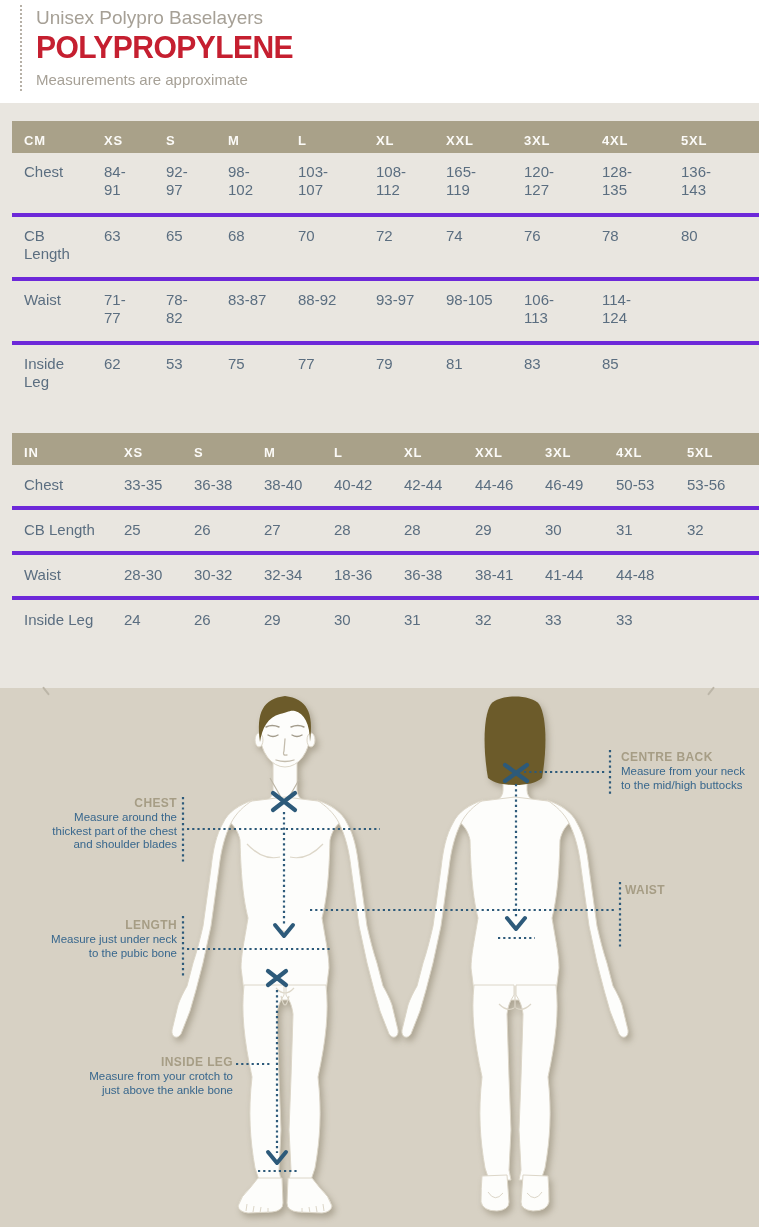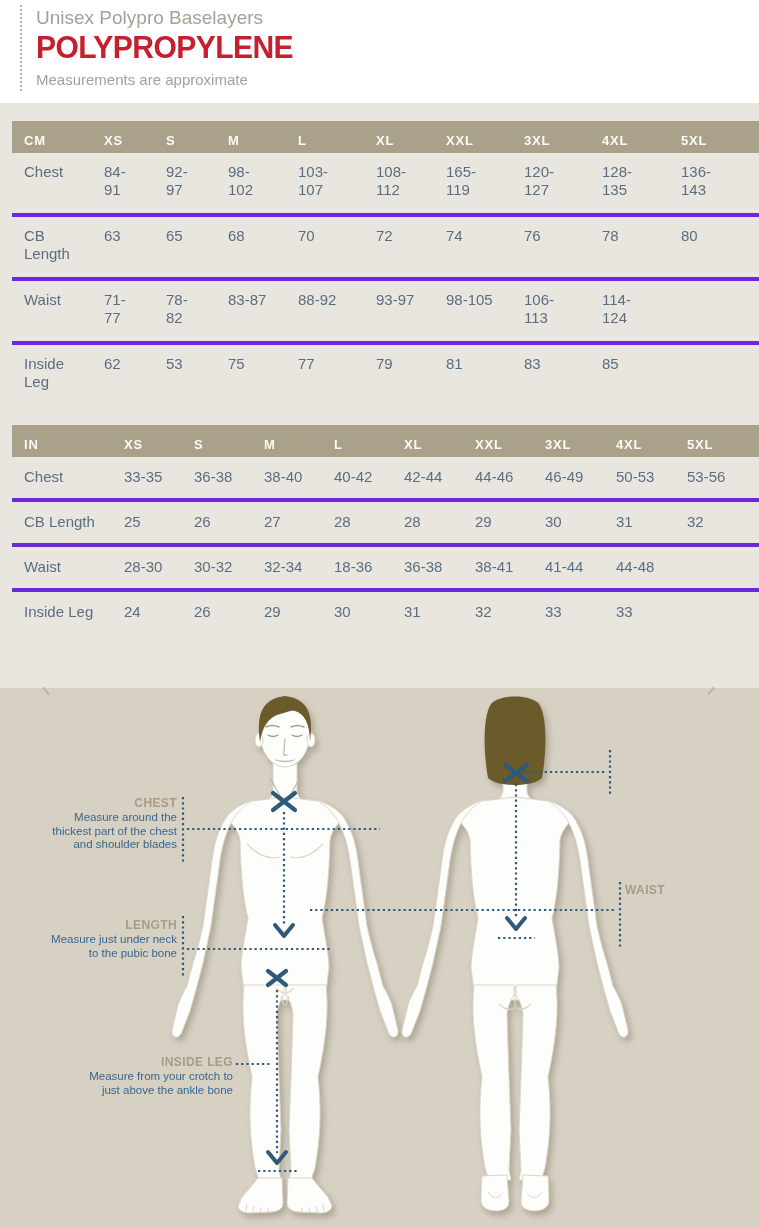--- a/index.html
+++ b/index.html
@@ -11,21 +11,21 @@
   .hdr { position:relative; height:87px; box-sizing:border-box; padding:7px 0 0 36px; background:#ffffff; }
   .hdr-rule { position:absolute; left:20px; top:5px; height:86px; width:0; border-left:2px dotted #b7b1a7; }
   .subtitle { font-size:19px; color:#a6a096; }
   .big-title { font-size:31px; font-weight:bold; color:#c51f30; letter-spacing:-0.6px;
                margin-top:1px; transform:scaleX(.97); transform-origin:left; }
   .note { font-size:15px; color:#a6a096; margin-top:5px; }
   
   .content { position:absolute; top:103px; left:0; width:759px; height:1124px; background:#e9e6e0; }
   .tables { padding:18px 0 0 12px; }
   table { border-collapse:collapse; table-layout:fixed; width:747px; }
-  table.tbl-in { margin-top:20px; }
+  table.tbl-in { margin-top:28px; }
   th { background:#a9a189; color:#fbfaf7; font-size:13px; font-weight:bold;
        letter-spacing:.8px; text-align:left; padding:12px 0 5px 0; vertical-align:middle; }
   th.col-label { padding-left:12px; }
   td { color:#5b6e80; font-size:15px; line-height:18px; vertical-align:top; }
   .tbl-cm td { padding:10px 28px 14px 0; }
   .tbl-cm td.row-label { padding:10px 16px 14px 12px; }
   .tbl-in td { padding:11px 16px 12px 0; }
   .tbl-in td.row-label { padding:11px 16px 12px 12px; }
   tbody tr + tr td { border-top:4px solid #6d28d9; }
   
@@ -360,18 +360,23 @@
     <div class="m-label right-align lbl-length">
       <div class="m-title">LENGTH</div>
       <div class="m-desc">Measure just under neck
 to the pubic bone</div>
     </div>
     <div class="m-label right-align lbl-insideleg">
       <div class="m-title">INSIDE LEG</div>
       <div class="m-desc">Measure from your crotch to
 just above the ankle bone</div>
     </div>
+    <div class="m-label lbl-centreback">
+      <div class="m-title">CENTRE BACK</div>
+      <div class="m-desc">Measure from your neck
+to the mid/high buttocks</div>
+    </div>
     <div class="m-label lbl-waist">
       <div class="m-title">WAIST</div>
     </div>
   </div>
 
 </div>
 
 </body></html>

